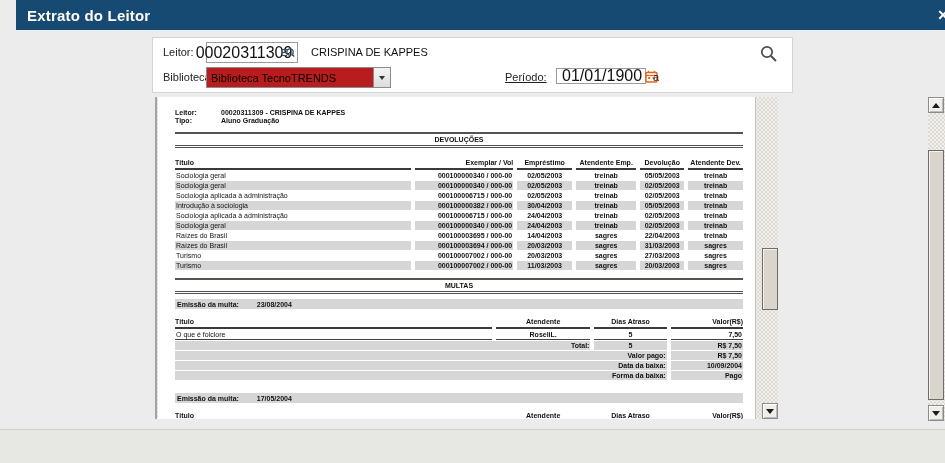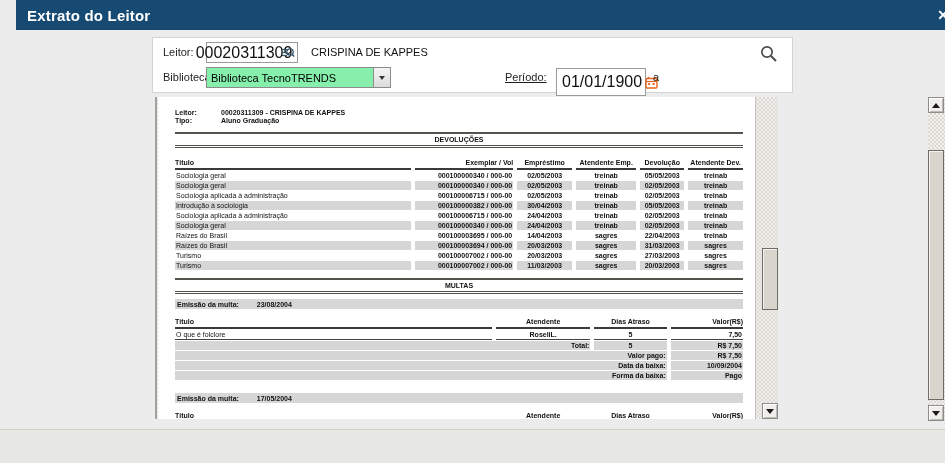--- a/index.html
+++ b/index.html
@@ -17,26 +17,26 @@
 
   
   .form-box { position:absolute; left:152px; top:7px; width:641px; height:56px; background:#fff; border:1px solid #d4d4d4; }
   .flabel { position:absolute; font-size:11px; color:#1f1f1f; }
   .tbox { position:absolute; background:#fff; border:1px solid #9a9a9a; font-size:16px; color:#111; display:flex; align-items:center; }
   .leitor-input { left:53px; top:4px; width:92px; height:21px; justify-content:center; padding-right:16px; }
   .lookup-ico { position:absolute; right:2px; top:3px; }
   .leitor-name { position:absolute; left:158px; top:8px; font-size:11px; color:#111; }
   .search-ico { position:absolute; right:14px; top:6px; cursor:pointer; }
 
-  .select { position:absolute; left:53px; top:29px; width:185px; height:21px; background:#86efac; border:1px solid #8c8c8c; font-size:11px; display:flex; align-items:center; }
+  .select { position:absolute; left:53px; top:29px; width:185px; height:21px; background:#b91c1c; border:1px solid #8c8c8c; font-size:11px; display:flex; align-items:center; }
   .select .sel-text { flex:1; padding-left:4px; white-space:nowrap; overflow:hidden; }
   .dd-btn { width:17px; height:100%; background:linear-gradient(#f4f4f4,#dcdcdc); border-left:1px solid #8c8c8c; display:flex; align-items:center; justify-content:center; }
   .tri-down { width:0; height:0; border:3px solid transparent; border-top:4px solid #333; margin-top:3px; }
 
-  .date-box { height:28px; border:1px solid #9a9a9a; padding-left:5px; }
+  .date-box { height:16px; border:1px solid #9a9a9a; padding-left:5px; }
   .date-box .dval { flex:1; }
   .cal-ico { margin:0 3px; display:flex; }
   .sep-a { position:absolute; font-size:11px; color:#1f1f1f; }
 
   
   .viewer { position:absolute; left:155px; top:67px; width:623px; height:322px; border-left:2px solid #a5a39f;
     background-color:#f2f0ed;
     background-image:
       linear-gradient(45deg,#ddd9d4 25%,transparent 25%,transparent 75%,#ddd9d4 75%),
       linear-gradient(45deg,#ddd9d4 25%,transparent 25%,transparent 75%,#ddd9d4 75%);

